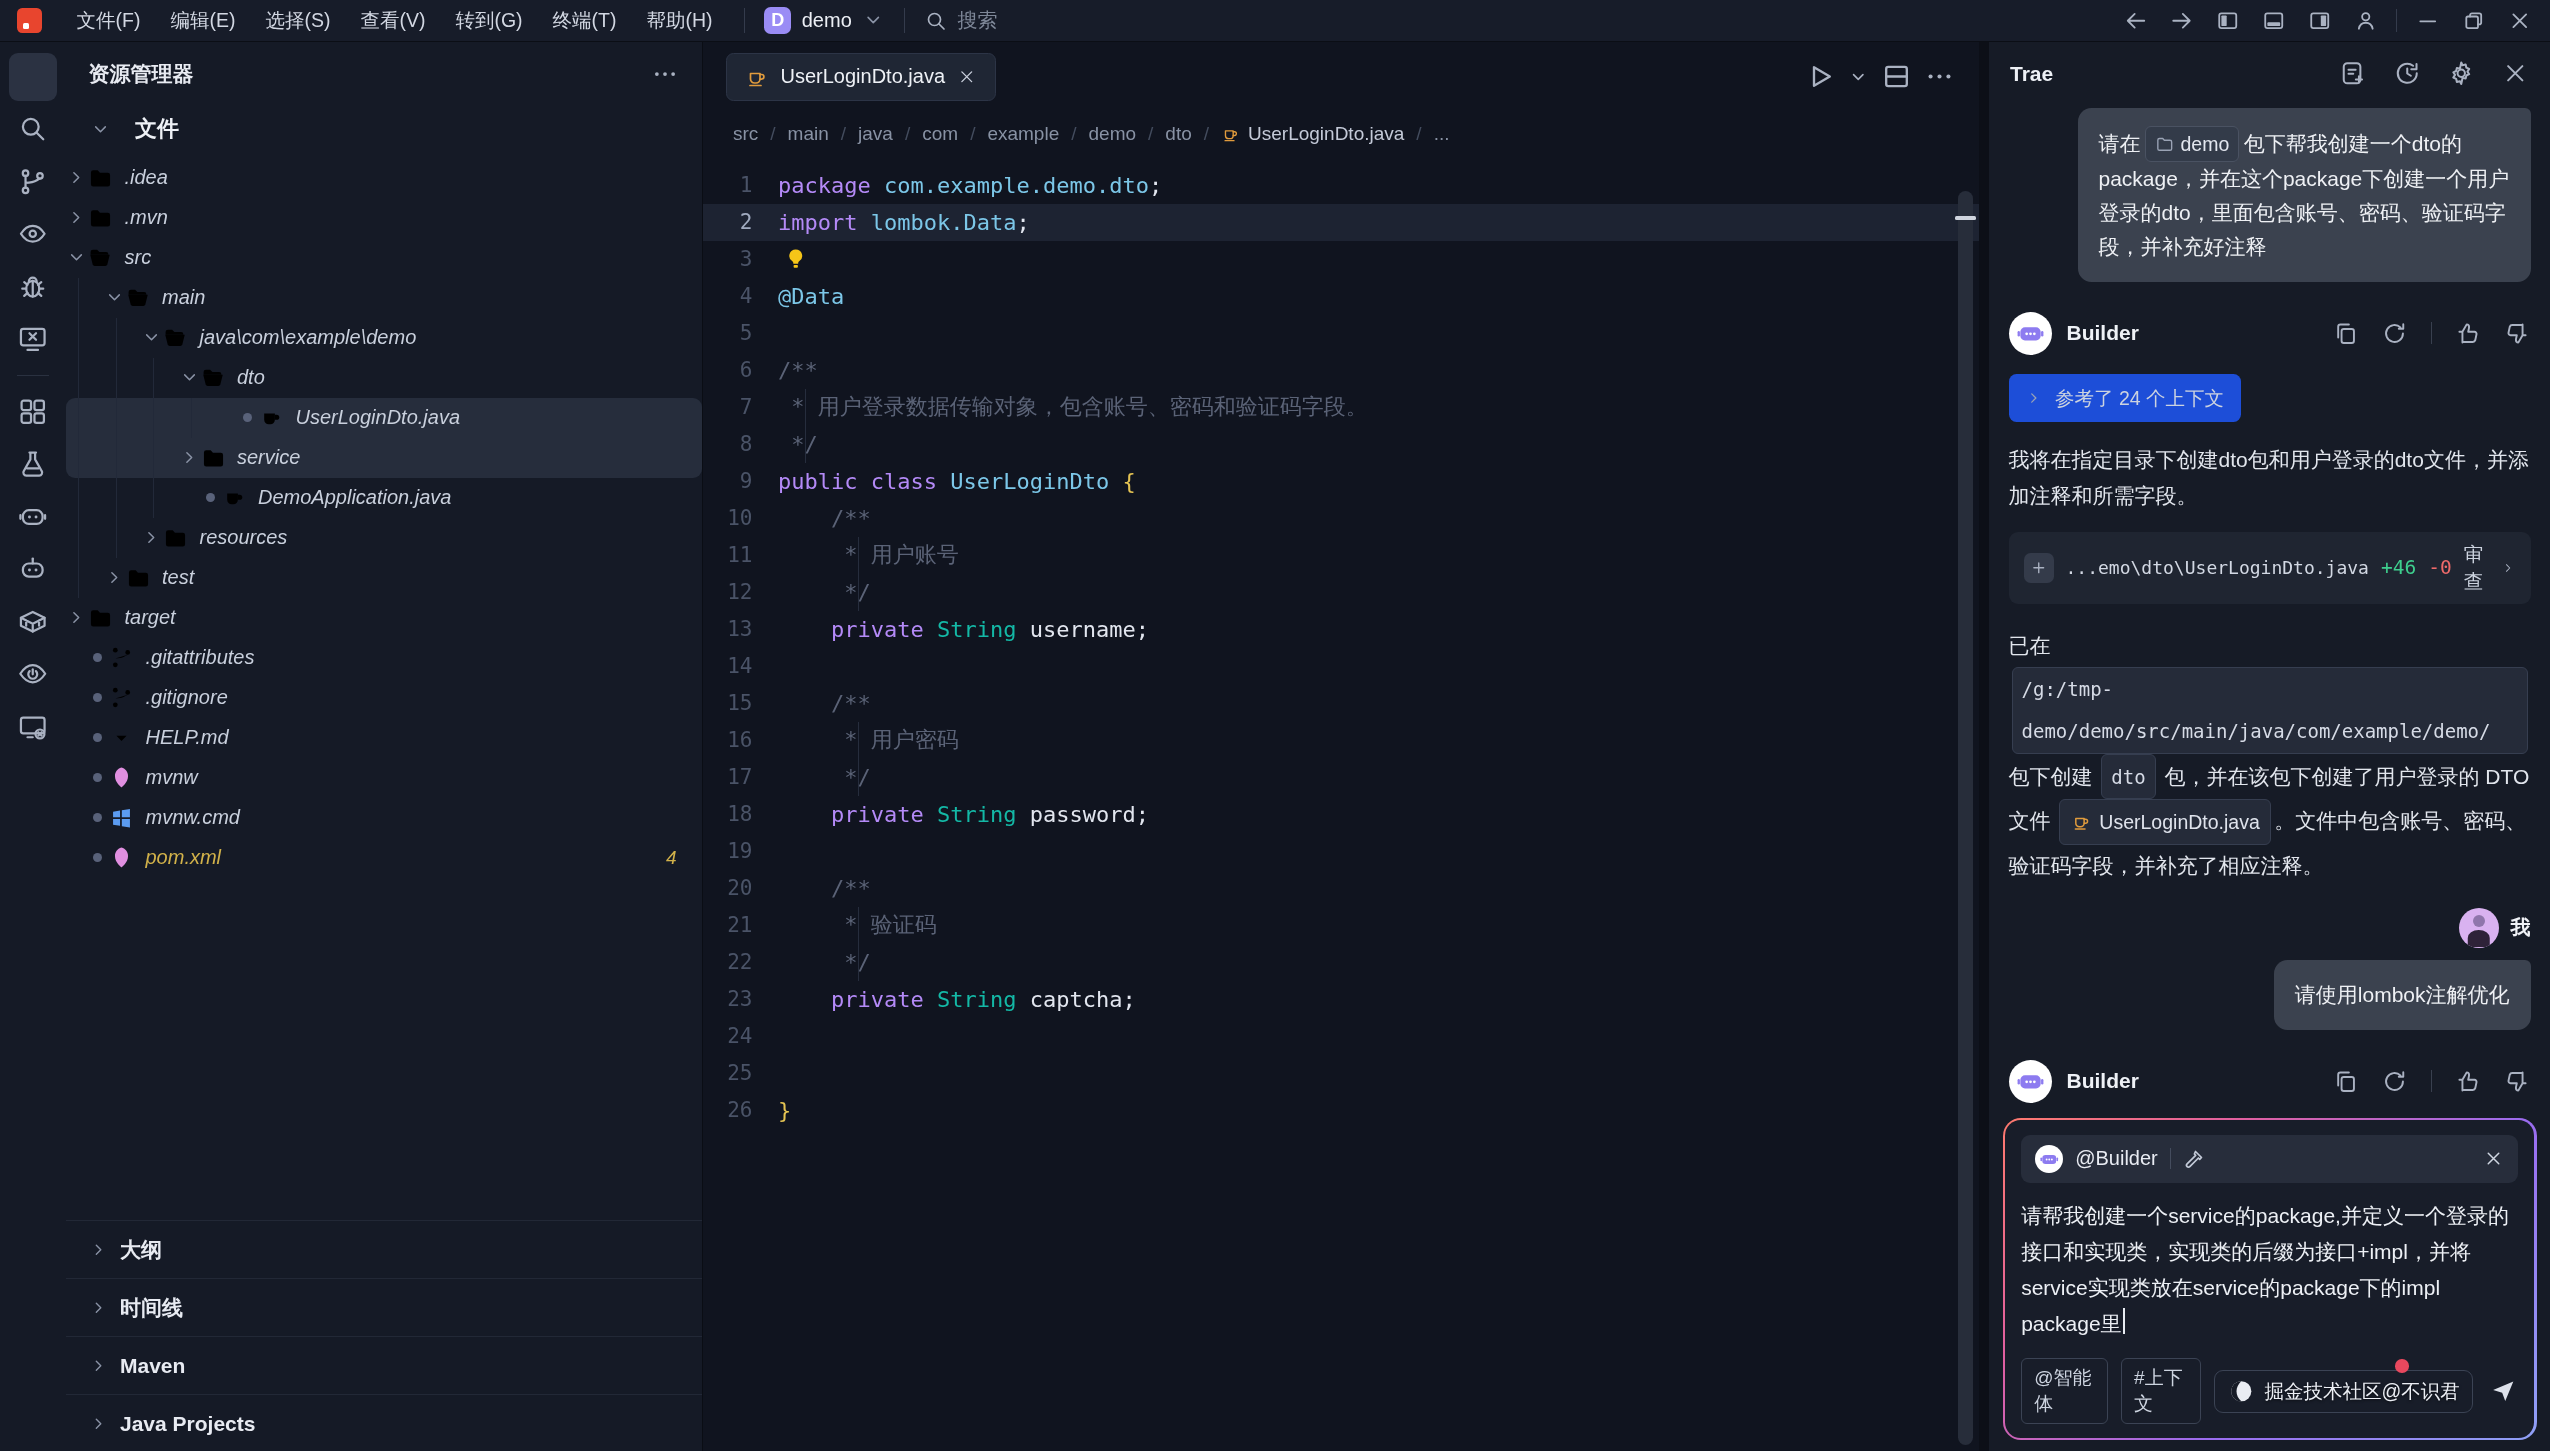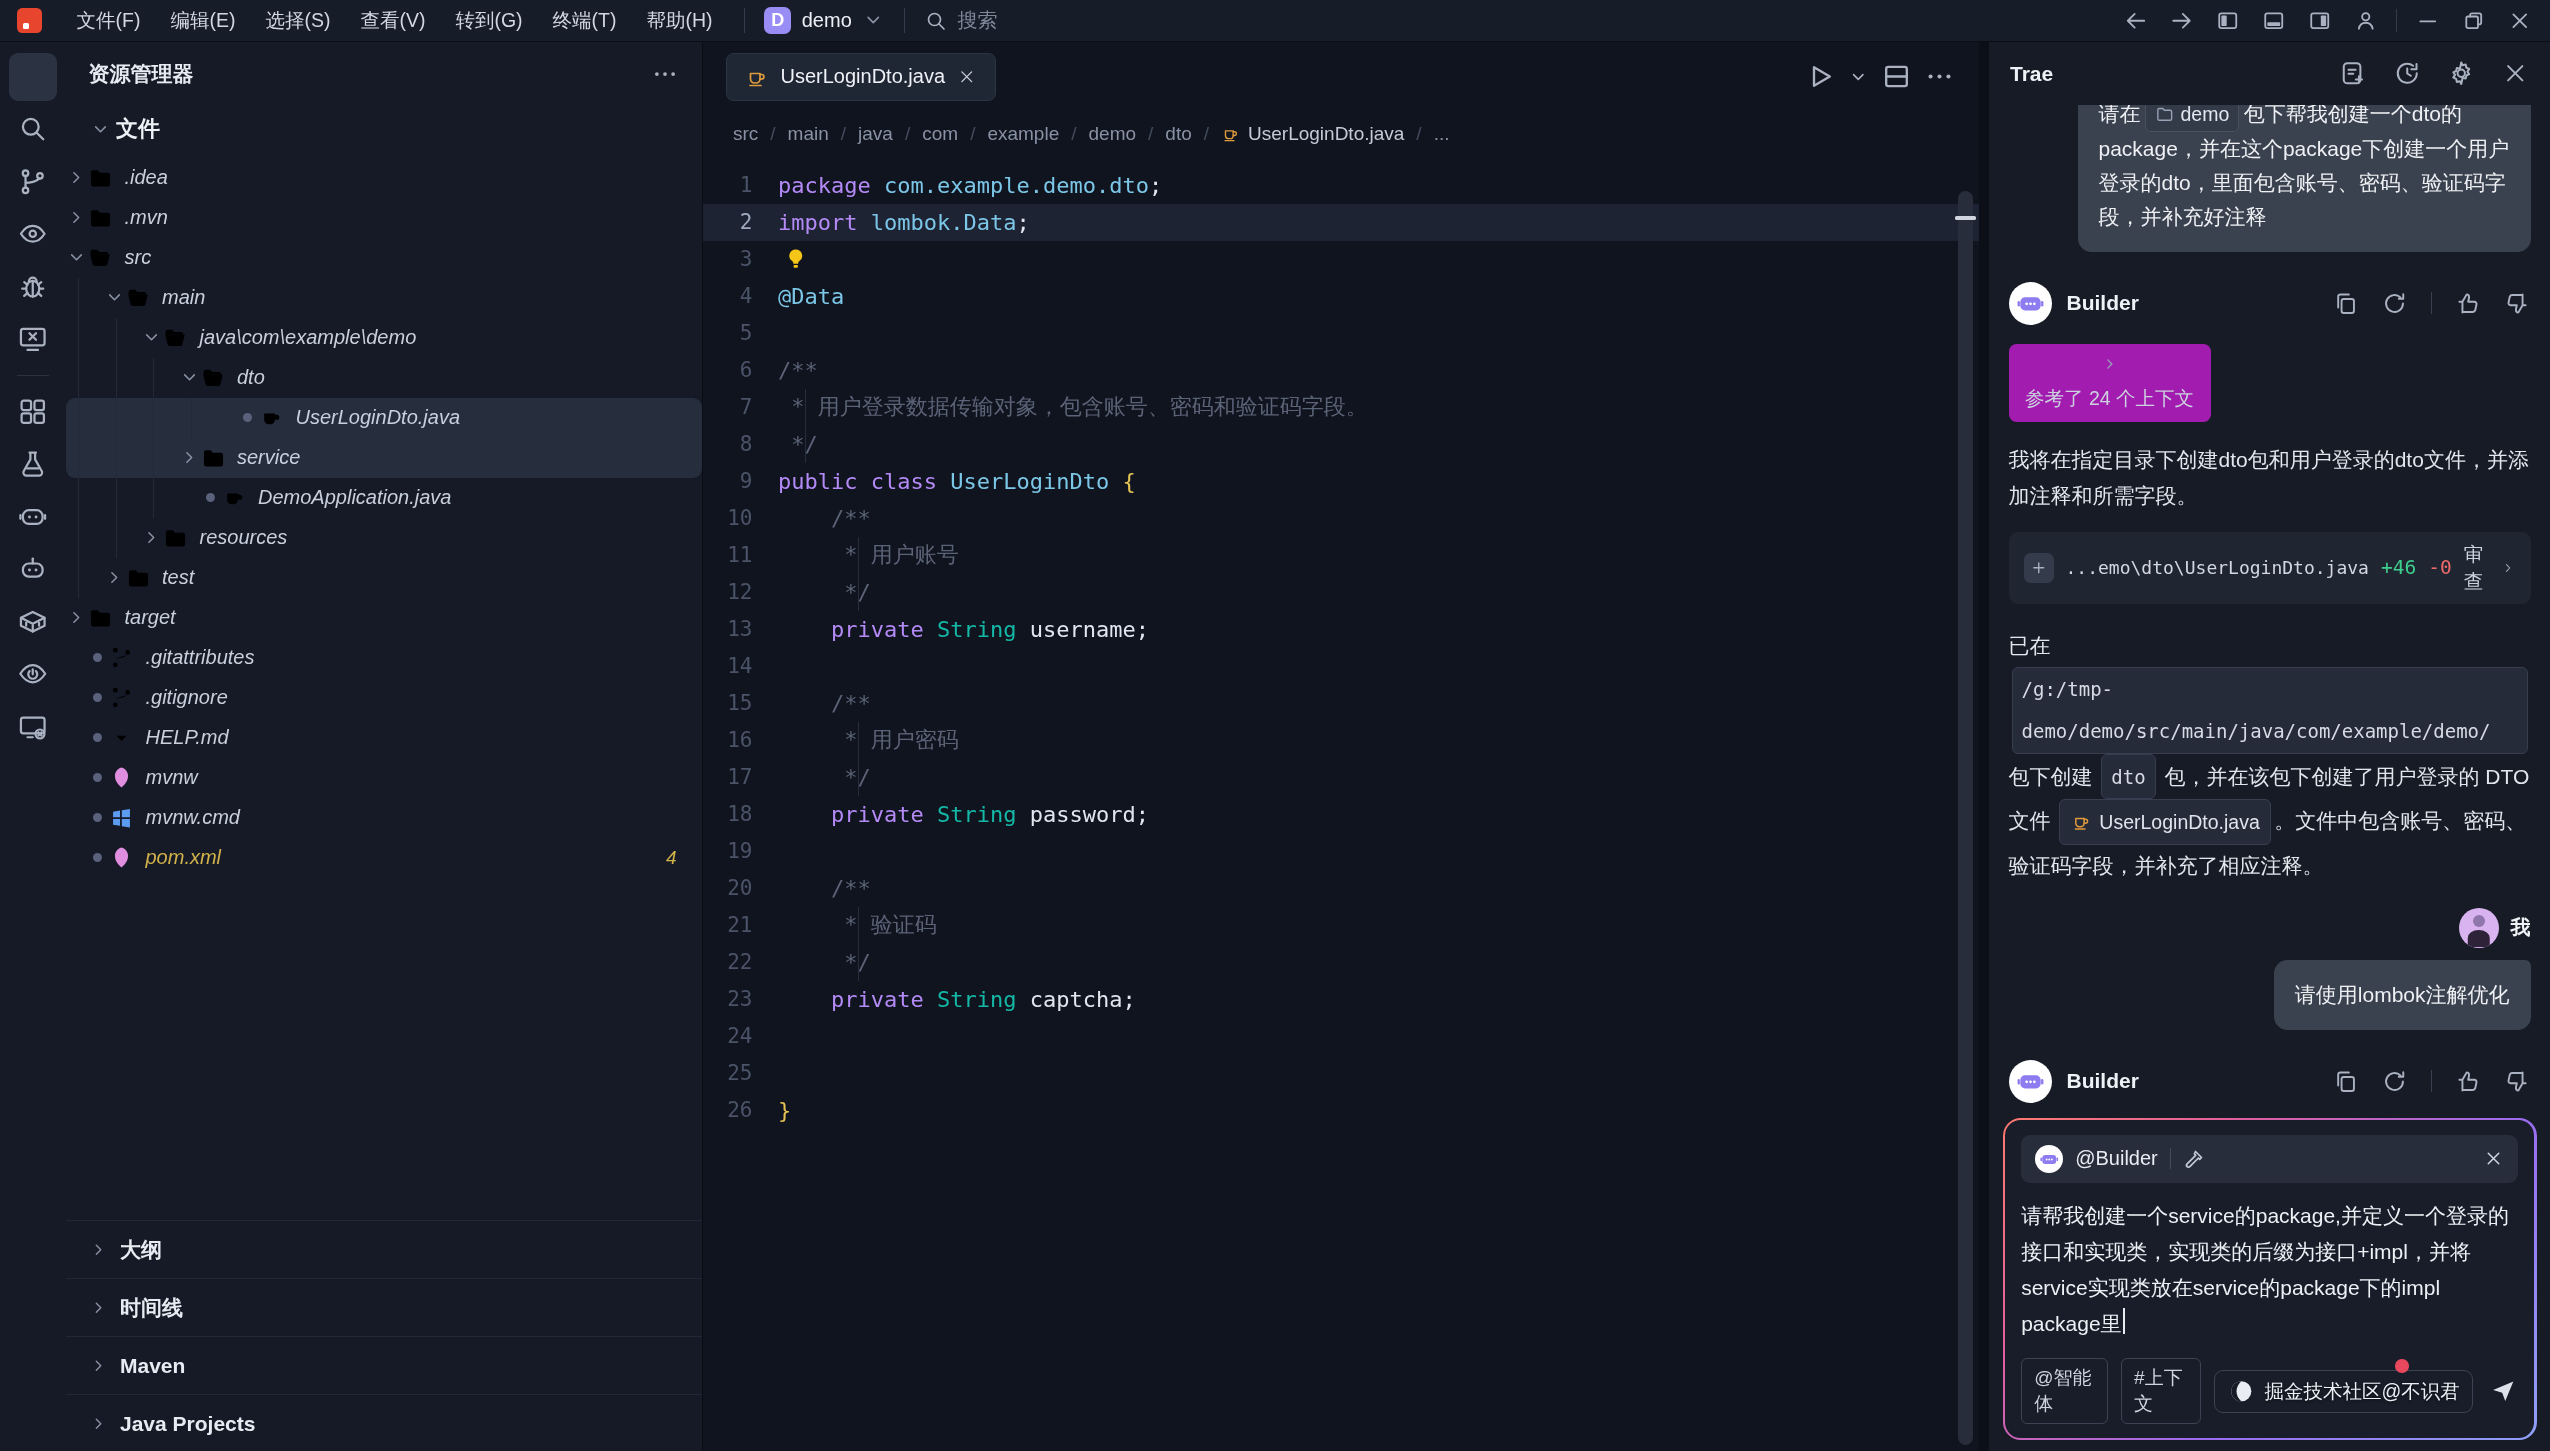--- a/index.html
+++ b/index.html
@@ -39,21 +39,21 @@
     border-radius:9px; color:#aab2c2; }
   .act-item.active { background:#2b3242; color:#e6eaf2; }
   .act-div { width:31.5px; height:0.7px; background:#2a3140; margin:7.5px 0; }
 
   
   .explorer { width:637px; flex:0 0 637px; background:#151a26; border-right:1.5px solid #0a0d14;
     display:flex; flex-direction:column; min-height:0; }
   .ex-header { height:63px; display:flex; align-items:center; padding:0 22.5px; }
   .ex-title { font-size:21px; font-weight:bold; color:#e8ebf2; }
   .ex-more { margin-left:auto; color:#aab2c2; }
-  .ex-section { height:48px; display:flex; align-items:center; gap:5px; padding-left:24px; }
+  .ex-section { height:48px; display:flex; align-items:center; gap:24px; padding-left:24px; }
   .ex-section .lbl { font-size:22px; font-weight:bold; color:#eef1f6; }
   .tree { flex:1; min-height:0; overflow:hidden; padding-top:4.5px;font-style:italic; }
   .tree-row { height:40px; display:flex; align-items:center; font-size:20px; color:#c9d0dd; position:relative; }
   .tree-row .tguide { flex:0 0 25.5px; align-self:stretch; border-left:0.7px solid #222939; margin-left:12px; }
   .tree-row .chev { width:25.5px; flex:0 0 25.5px; color:#8a93a6; display:flex; justify-content:center; }
   .tree-row .fdot { width:9px; height:12px; flex:0 0 9px; border-radius:50%; background:#59627a; margin:0 6px 0 1.5px; height:9px;}
   .tree-row .ticon { width:27px; flex:0 0 27px; display:flex; justify-content:center; margin-right:10.5px; }
   .tree-row .label { white-space:nowrap; }
   .tree-row.sel { background:#262d3c; border-radius:9px 9px 0 0; }
   .tree-row.hov { background:#262d3c; border-radius:0 0 9px 9px; }
@@ -114,22 +114,22 @@
     line-height:34px; color:#eef0f4; margin:12px 0 0 69px; }
   .u-bubble.fit { align-self:flex-end; margin-left:auto; }
   .inline-chip { display:inline-flex; align-items:center; gap:6px; background:#333b49; border:0.7px solid #4a5262;
     border-radius:6px; padding:0 9px; margin:0 4.5px; font-size:19.5px; color:#e3e7ef; vertical-align:-3px; }
   .b-row { display:flex; align-items:center; margin-top:30px; }
   .b-avatar { width:43px; height:43px; border-radius:50%; background:#fff; display:flex; align-items:center;
     justify-content:center; flex:0 0 43px; }
   .b-name { font-size:21px; font-weight:bold; color:#eef1f6; margin-left:15px; }
   .b-icons { margin-left:auto; display:flex; align-items:center; gap:22.5px; color:#b6bdcc; }
   .b-divider { width:0.7px; height:22.5px; background:#39404f; }
-  .ctx-chip { display:inline-flex; align-items:center; gap:12px; background:#a21caf; border-radius:7.5px;
-    padding:10.5px 16.5px; margin-top:19.5px; font-size:19.5px; color:#ccd3df; align-self:flex-start;flex-direction:column; }
+  .ctx-chip { display:inline-flex; align-items:center; gap:12px; background:#1d4ed8; border-radius:7.5px;
+    padding:10.5px 16.5px; margin-top:19.5px; font-size:19.5px; color:#ccd3df; align-self:flex-start; }
   .resp { margin-top:19.5px; font-size:21px; line-height:36px; color:#e2e6ed; }
   .file-card { margin-top:18px; background:#1f2531; border-radius:9px; padding:9px 15px; display:flex;
     align-items:center; gap:12px; font-size:19.5px; color:#d2d8e3; }
   .plusbox { width:30px; height:30px; background:#343b4a; border-radius:6.7px; display:flex; align-items:center;
     justify-content:center; color:#e6e9f0; flex:0 0 30px; }
   .fc-path { font-family:"DejaVu Sans Mono",monospace; font-size:18px; white-space:nowrap; }
   .fc-add { color:#3ecf8e; font-family:"DejaVu Sans Mono",monospace; }
   .fc-del { color:#ee6a6a; font-family:"DejaVu Sans Mono",monospace; }
   .fc-review { margin-left:auto; display:flex; align-items:center; gap:6px; color:#ccd3df; }
   .rich { margin-top:21px; font-size:21px; line-height:42px; color:#e2e6ed; }

